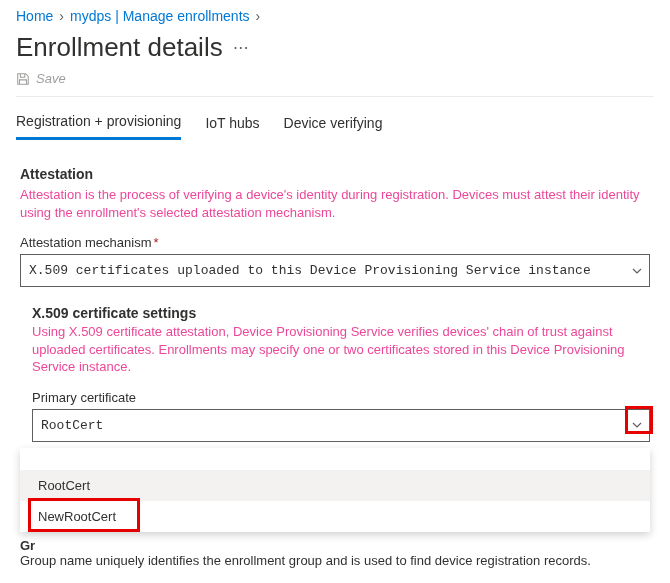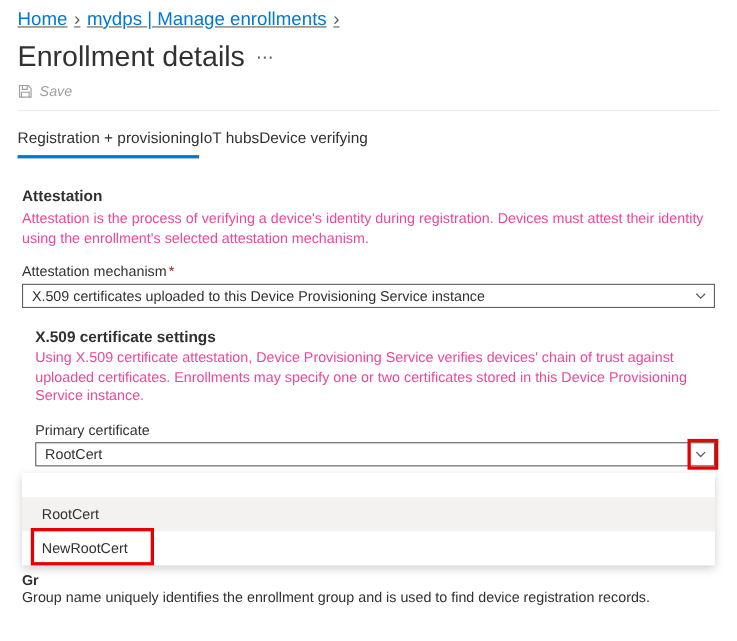--- a/index.html
+++ b/index.html
@@ -8,27 +8,26 @@
     font-family: "Segoe UI", Arial, sans-serif;
     font-size: 13px;
     color: #323130;
     background: #ffffff;
     width: 670px;
   }
   .page {
     padding: 8px 16px 0 16px;
   }
   .breadcrumb {
-    font-size: 17px;
+    font-size: 14px;
     color: #605e5c;
     display: flex;
     align-items: flex-end;
     gap: 6px;
     padding-bottom: 4px;
-    text-decoration: underline;
   }
   .breadcrumb a {
     color: #0078d4;
     text-decoration: none;
     cursor: pointer;
   }
   .breadcrumb .sep {
     color: #605e5c;
   }
   h1.title {
@@ -58,22 +57,24 @@
     border-bottom: 1px solid #edebe9;
     color: #a19f9d;
     font-style: italic;
   }
   .toolbar .icon {
     width: 14px;
     height: 14px;
   }
   .tabs {
     display: flex;
+    gap: 24px;
     padding-top: 10px;
     font-size: 14px;
+    align-items: center;
   }
   .tab {
     padding: 6px 0 8px 0;
     color: #323130;
     cursor: pointer;
   }
   .tab.active {
     border-bottom: 3px solid #0078d4;
     font-weight: 400;
     color: #323130;
@@ -98,26 +99,27 @@
   }
   .req {
     color: #a4262c;
     margin-left: 2px;
   }
   .select {
     display: flex;
     align-items: center;
     justify-content: space-between;
     border: 1px solid #605e5c;
-    height: 22px;
+    height: 33px;
     padding: 0 6px 0 8px;
     font-size: 13px;
     background: #ffffff;
     cursor: pointer;
     box-sizing: border-box;
+    font-family: Liberation Mono, monospace;
   }
   .select .chev {
     width: 12px;
     height: 12px;
     flex: none;
   }
   .indent {
     padding-left: 12px;
     padding-top: 18px;
   }

